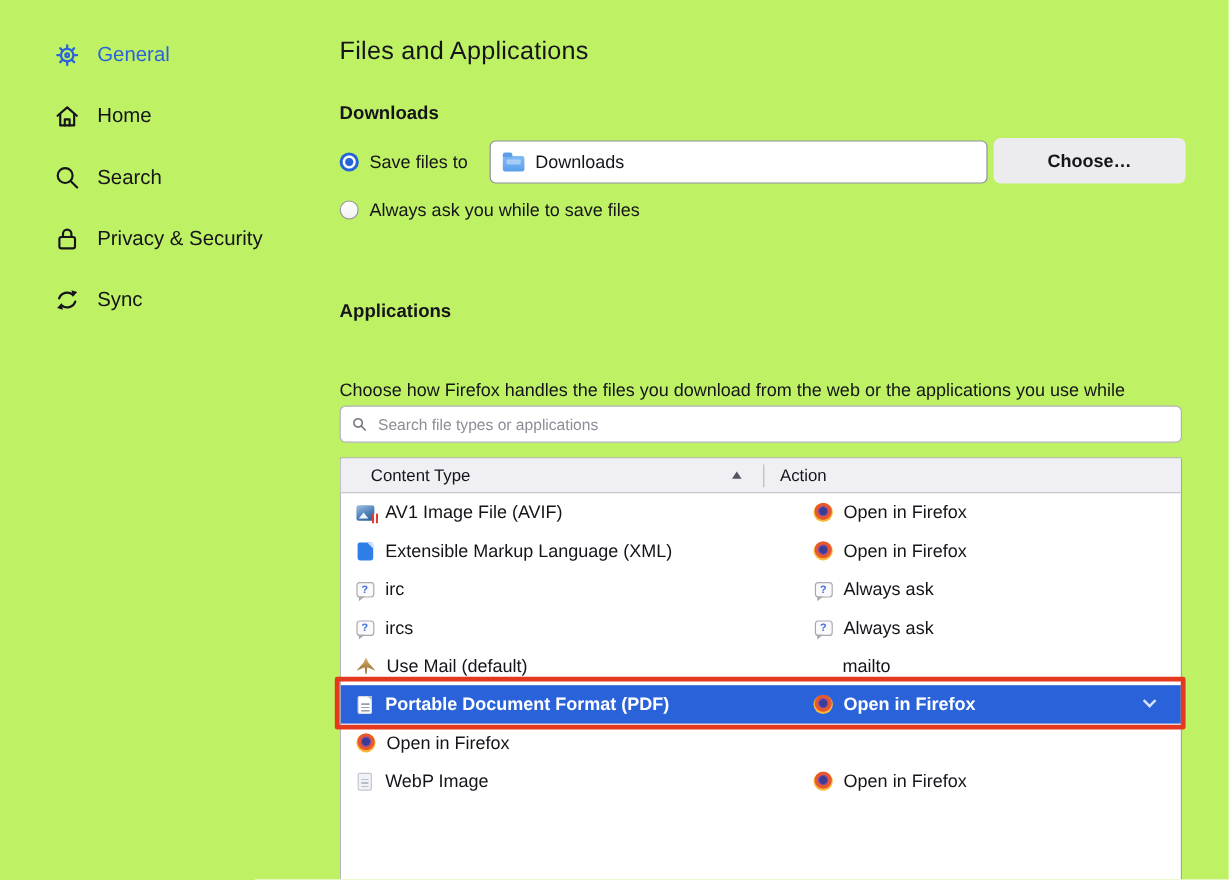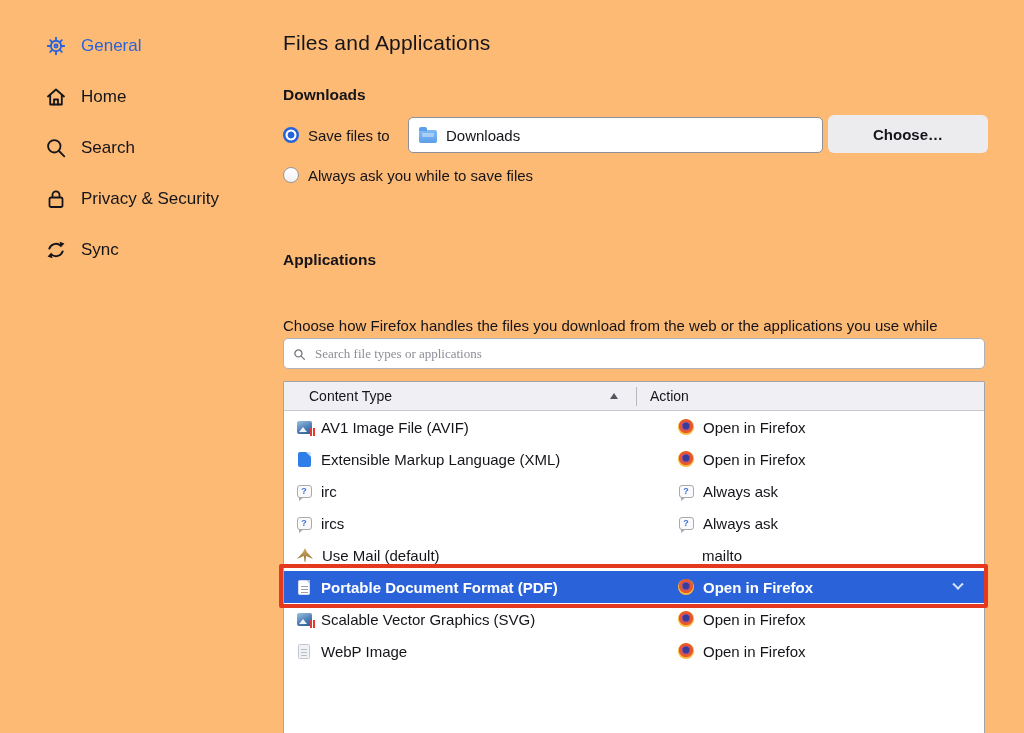--- a/index.html
+++ b/index.html
@@ -5,21 +5,21 @@
   :root{
     --accent:#2a63d9;
     --annotation-red:#e5391f;
     --header-bg:#f0f0f4;
     --selected-row-bg:#2a63d9;
     --text:#15141a;
   }
   *{box-sizing:border-box;margin:0;padding:0;}
   html,body{width:1024px;height:733px;overflow:hidden;background:#fff;
     font-family:"Liberation Sans","DejaVu Sans",sans-serif;color:var(--text);}
-  .app{position:relative;width:1024px;height:733px;background:#fdba74;}
+  .app{position:relative;width:1024px;height:733px;background:#bef264;}
 
   
   .side-item{position:absolute;left:44px;height:30px;display:flex;align-items:center;gap:13px;
     font-size:17px;cursor:pointer;}
   .side-item .lbl{white-space:nowrap;}
   .side-item.active{color:var(--accent);}
   .side-icon{width:24px;height:24px;display:flex;align-items:center;justify-content:center;flex:none;}
 
   
   .page-title{position:absolute;left:283px;top:31px;font-size:21px;font-weight:400;letter-spacing:.2px;}
@@ -34,21 +34,21 @@
     border-radius:5px;display:flex;align-items:center;gap:9px;padding-left:10px;font-size:15px;background:#fff;cursor:default;}
   .choose-btn{position:absolute;left:828px;top:115px;width:160px;height:38px;background:#ececee;
     border:none;border-radius:6px;font-size:15px;font-weight:700;color:var(--text);cursor:pointer;
     font-family:inherit;}
 
   .desc{position:absolute;left:283px;top:280px;width:697px;font-size:15px;line-height:28px;margin-top:32px;}
 
   
   .search-box{position:absolute;left:283px;top:338px;width:702px;height:31px;}
   .search-box input{width:100%;height:100%;border:1px solid #b1b1ba;border-radius:5px;
-    padding:0 10px 0 31px;font-size:13px;font-family:Liberation Serif, serif;color:var(--text);outline:none;}
+    padding:0 10px 0 31px;font-size:13px;font-family:Liberation Sans, sans-serif;color:var(--text);outline:none;}
   .search-box input::placeholder{color:#8d8d97;}
   .search-glyph{position:absolute;left:10px;top:9px;pointer-events:none;}
 
   
   .table{position:absolute;left:283px;top:381px;width:702px;height:352px;
     border:1px solid #a2a2ab;border-bottom:none;border-radius:2px 2px 0 0;background:#fff;}
   .thead{position:relative;height:29px;background:var(--header-bg);border-bottom:1px solid #c9c9ce;
     display:flex;align-items:center;font-size:14px;}
   .th-content{margin-left:25px;}
   .sort-arrow{position:absolute;left:326px;top:11px;width:0;height:0;
@@ -301,26 +301,20 @@
     </div>
     <div class="cell action-cell">
       <span class="icon-slot">
               <span class="ic firefox-icon"></span>
             </span>
       <span class="t">Open in Firefox</span>
       <span class="chev"></span>
     </div>
   </div>
         <div class="trow">
-    <div class="cell type-cell">
-      <span class="icon-slot">
-              <span class="ic image-file-icon"></span>
-            </span>
-      <span class="t">Scalable Vector Graphics (SVG)</span>
-    </div>
     <div class="cell action-cell">
       <span class="icon-slot">
               <span class="ic firefox-icon"></span>
             </span>
       <span class="t">Open in Firefox</span>
 
     </div>
   </div>
         <div class="trow">
     <div class="cell type-cell">

